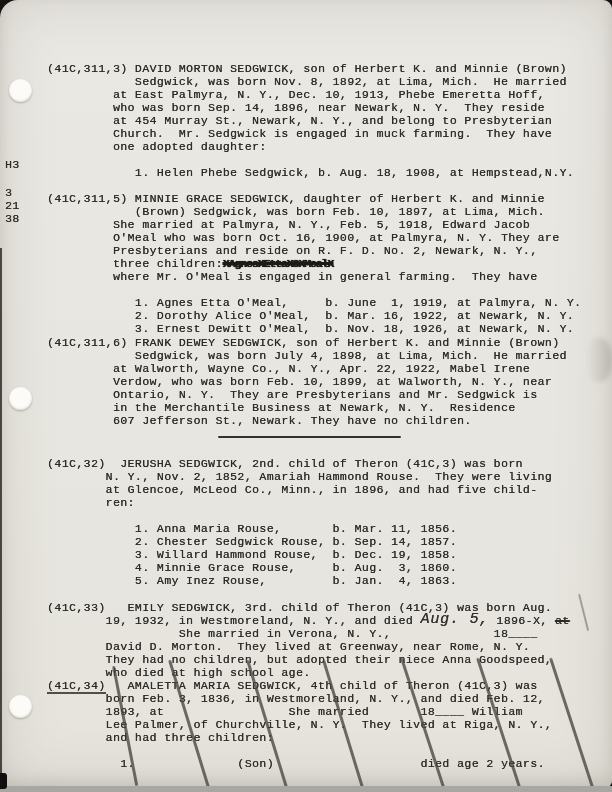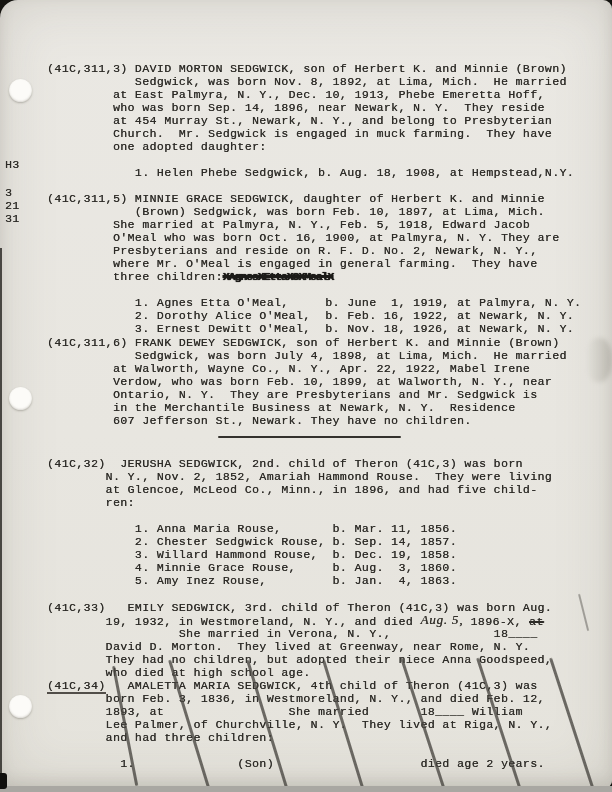--- a/index.html
+++ b/index.html
@@ -38,21 +38,21 @@
   .mn-a{top:110px}.mn-b{top:138px}.mn-c{top:151px}.mn-d{top:164px}
 
   .divider{position:absolute;left:218px;top:436px;width:183px;height:2px;background:#34322e;border-radius:1px;}
 
   .blot{
     font-weight:700;letter-spacing:-1.1px;color:#1c1b18;
     text-decoration:line-through;text-decoration-thickness:3px;
     text-shadow:0 0 1px #1c1b18,.6px 0 0 #1c1b18;
   }
   .hw{
-    font-family:Liberation Serif, serif;font-style:italic;font-size:13px;
+    font-family:Liberation Mono, monospace;font-style:italic;font-size:15px;
     letter-spacing:.8px;color:#33302b;position:relative;top:-1px;
   }
   .struck{text-decoration:line-through;text-decoration-thickness:1.6px;margin-top:12px;}
   .id-underlined{border-bottom:2px solid rgba(55,52,47,.85);}
 
   .strike{
     position:absolute;width:3px;border-radius:3px;
     background:rgba(72,69,64,.78);transform-origin:top center;
     filter:blur(.3px);
   }
@@ -70,45 +70,45 @@
 
 <div class="page txt">
 
   <span class="hole h1"></span>
   <span class="hole h2"></span>
   <span class="hole h3"></span>
 
   <span class="margin-note mn-a">H3</span>
   <span class="margin-note mn-b">3</span>
   <span class="margin-note mn-c">21</span>
-  <span class="margin-note mn-d">31</span>
+  <span class="margin-note mn-d">38</span>
 
   <div class="entry" style="top:62px">
     <div class="ln">(41C,311,3) DAVID MORTON SEDGWICK, son of Herbert K. and Minnie (Brown)</div>
     <div class="ln">            Sedgwick, was born Nov. 8, 1892, at Lima, Mich.  He married</div>
     <div class="ln">         at East Palmyra, N. Y., Dec. 10, 1913, Phebe Emeretta Hoff,</div>
     <div class="ln">         who was born Sep. 14, 1896, near Newark, N. Y.  They reside</div>
     <div class="ln">         at 454 Murray St., Newark, N. Y., and belong to Presbyterian</div>
     <div class="ln">         Church.  Mr. Sedgwick is engaged in muck farming.  They have</div>
     <div class="ln">         one adopted daughter:</div>
     <div class="ln"></div>
     <div class="ln">            1. Helen Phebe Sedgwick, b. Aug. 18, 1908, at Hempstead,N.Y.</div>
   </div>
 
   <div class="entry" style="top:192px">
     <div class="ln">(41C,311,5) MINNIE GRACE SEDGWICK, daughter of Herbert K. and Minnie</div>
     <div class="ln">            (Brown) Sedgwick, was born Feb. 10, 1897, at Lima, Mich.</div>
     <div class="ln">         She married at Palmyra, N. Y., Feb. 5, 1918, Edward Jacob</div>
     <div class="ln">         O'Meal who was born Oct. 16, 1900, at Palmyra, N. Y. They are</div>
     <div class="ln">         Presbyterians and reside on R. F. D. No. 2, Newark, N. Y.,</div>
+    <div class="ln"><span>         three children:</span><span class="blot">XAgnesXEttaXOXMealX</span></div>
     <div class="ln">         where Mr. O'Meal is engaged in general farming.  They have</div>
-    <div class="ln"><span>         three children:</span><span class="blot">XAgnesXEttaXOXMealX</span></div>
     <div class="ln"></div>
     <div class="ln">            1. Agnes Etta O'Meal,     b. June  1, 1919, at Palmyra, N. Y.</div>
-    <div class="ln">            2. Dorothy Alice O'Meal,  b. Feb. 16, 1922, at Newark, N. Y.</div>
+    <div class="ln">            2. Dorothy Alice O'Meal,  b. Mar. 16, 1922, at Newark, N. Y.</div>
     <div class="ln">            3. Ernest Dewitt O'Meal,  b. Nov. 18, 1926, at Newark, N. Y.</div>
   </div>
 
   <div class="entry" style="top:336px">
     <div class="ln">(41C,311,6) FRANK DEWEY SEDGWICK, son of Herbert K. and Minnie (Brown)</div>
     <div class="ln">            Sedgwick, was born July 4, 1898, at Lima, Mich.  He married</div>
     <div class="ln">         at Walworth, Wayne Co., N. Y., Apr. 22, 1922, Mabel Irene</div>
     <div class="ln">         Verdow, who was born Feb. 10, 1899, at Walworth, N. Y., near</div>
     <div class="ln">         Ontario, N. Y.  They are Presbyterians and Mr. Sedgwick is</div>
     <div class="ln">         in the Merchantile Business at Newark, N. Y.  Residence</div>

